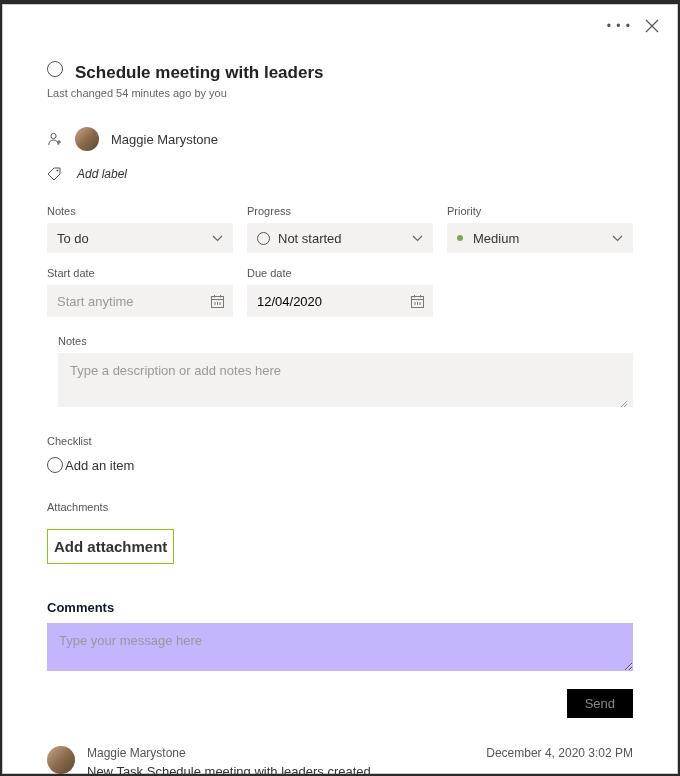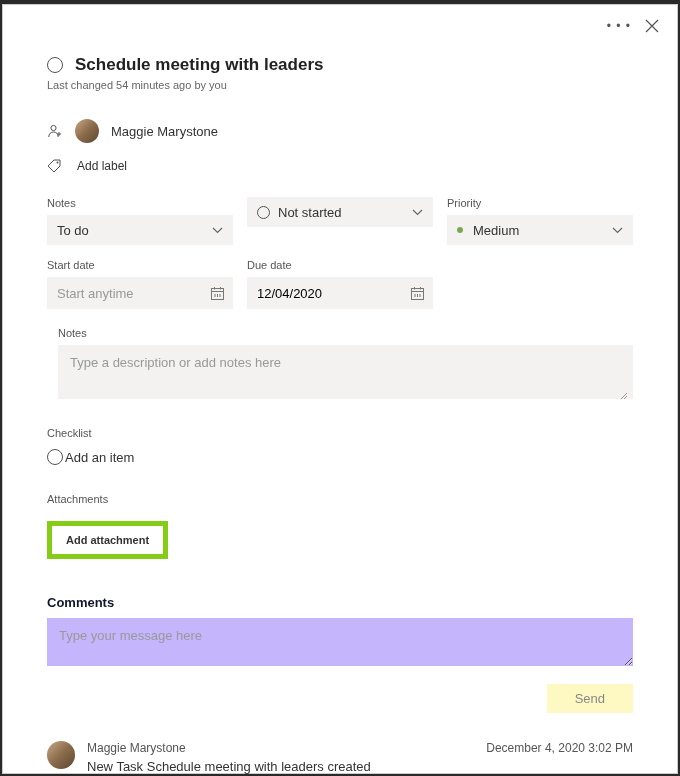--- a/index.html
+++ b/index.html
@@ -5,55 +5,55 @@
     * { box-sizing: border-box; margin: 0; padding: 0; font-family: "Segoe UI", -apple-system, sans-serif; }
     body { background: #2a2a2a; width: 680px; height: 776px; overflow: hidden; }
     .window { background: #fff; position: absolute; top: 4px; left: 2px; right: 2px; bottom: 2px; border: 1px solid #ccc; }
     .header-actions { position: absolute; top: 14px; right: 18px; display: flex; align-items: center; gap: 14px; }
     .more-dots { letter-spacing: 1px; color: #555; font-size: 12px; cursor: pointer; }
     .close-x { cursor: pointer; display: inline-flex; }
     .content { padding: 50px 44px 20px 44px; }
     .title-row { display: flex; align-items: center; gap: 12px; }
     .radio-circle { width: 16px; height: 16px; border: 1.5px solid #555; border-radius: 50%; flex-shrink: 0; }
     .radio-circle.sm { width: 13px; height: 13px; border-width: 1.2px; }
-    .task-title { font-size: 17px; font-weight: 600; color: #222; }
+    .task-title { font-size: 17px; font-weight: 600; color: #222; margin-top: 8px; }
     .last-changed { font-size: 11px; color: #666; margin-top: 4px; }
     .assign-row { display: flex; align-items: center; gap: 12px; margin-top: 28px; }
     .person-icon { display: inline-flex; }
     .avatar { width: 24px; height: 24px; border-radius: 50%; background: linear-gradient(135deg, #c9a888 0%, #8b6b4a 50%, #5a4632 100%); flex-shrink: 0; }
     .avatar.lg { width: 28px; height: 28px; }
     .assignee-name { font-size: 13px; color: #333; }
     .label-row { display: flex; align-items: center; gap: 16px; margin-top: 16px; cursor: pointer; }
-    .label-text { font-size: 12px; color: #333; }
+    .label-text { font-size: 12px; color: #333; font-style: italic; }
     .fields-grid { display: grid; grid-template-columns: 1fr 1fr 1fr; gap: 14px; margin-top: 24px; }
     .field-label { font-size: 11px; color: #555; margin-bottom: 6px; }
     .select { background: #f3f2f1; height: 30px; display: flex; align-items: center; padding: 0 10px; position: relative; font-size: 13px; color: #333; cursor: pointer; }
     .select .chev { position: absolute; right: 10px; }
     .select .circle-left { margin-right: 8px; }
     .dot-green { width: 6px; height: 6px; background: #7aa84f; border-radius: 50%; margin-right: 10px; }
     .dates-grid { display: grid; grid-template-columns: 1fr 1fr 1fr; gap: 14px; margin-top: 14px; }
     .date-input { background: #f3f2f1; height: 32px; display: flex; align-items: center; padding: 0 10px; position: relative; font-size: 13px; cursor: pointer; }
     .date-input .cal { position: absolute; right: 8px; }
     .date-input .placeholder { color: #999; }
     .notes-field { margin-top: 18px; padding-left: 11px; }
     .notes-box { background: #f3f2f1; width: 100%; height: 54px; border: none; resize: none; padding: 10px 12px; font-size: 13px; font-family: inherit; color: #404040; position: relative; }
     .notes-box::placeholder { color: #999; }
     .resize-handle { position: absolute; right: 5px; bottom: 3px; pointer-events: none; }
     .notes-wrap { position: relative; }
     .checklist { margin-top: 24px; }
     .checklist-row { display: flex; align-items: center; gap: 2px; margin-top: 10px; cursor: pointer; }
     .checklist-text { font-size: 13px; color: #333; }
     .attachments { margin-top: 28px; }
-    .add-attachment-btn { margin-top: 10px; border: 5px solid #84cc16; background: #fff; padding: 8px 14px; font-size: 11px; font-weight: 600; color: #333; cursor: pointer; }
+    .add-attachment-btn { margin-top: 10px; border: 1px solid #84cc16; background: #fff; padding: 8px 6px; font-size: 15px; font-weight: 600; color: #333; cursor: pointer; }
     .comments { margin-top: 36px; }
     .comments-label { font-size: 13px; font-weight: 600; color: #0f172a; margin-bottom: 8px; }
     .comment-input { background: #c4b5fd; width: 100%; height: 48px; border: none; padding: 10px 12px; font-size: 13px; font-family: inherit; }
     .comment-input::placeholder { color: #999; }
     .send-row { display: flex; justify-content: flex-end; margin-top: 14px; }
-    .send-btn { background: #fef9c3; border: none; padding: 7px 28px; font-size: 13px; color: #888; cursor: pointer; }
+    .send-btn { background: #000000; border: none; padding: 7px 18px; font-size: 13px; color: #888; cursor: pointer; }
     .history { margin-top: 28px; }
     .history-item { display: flex; gap: 12px; }
     .history-body { flex: 1; }
     .history-top { display: flex; justify-content: space-between; align-items: baseline; }
     .history-name { font-size: 12px; color: #555; }
     .history-date { font-size: 12px; color: #555; }
     .history-text { font-size: 13px; color: #333; margin-top: 4px; }
     svg { display: block; }
   </style>
 </head>
@@ -105,20 +105,21 @@
         <div class="select">
           <span>To do</span>
           <span class="chev">
             <svg width="11" height="7" viewBox="0 0 11 7">
                 <path d="M1 1 L5.5 5.5 L10 1" stroke="#666" stroke-width="1.2" fill="none"></path>
               </svg>
           </span>
         </div>
       </div>
       <div>
+        <div class="field-label">Progress</div>
         <div class="select">
           <span class="radio-circle sm circle-left"></span>
           <span>Not started</span>
           <span class="chev">
             <svg width="11" height="7" viewBox="0 0 11 7">
                 <path d="M1 1 L5.5 5.5 L10 1" stroke="#666" stroke-width="1.2" fill="none"></path>
               </svg>
           </span>
         </div>
       </div>

